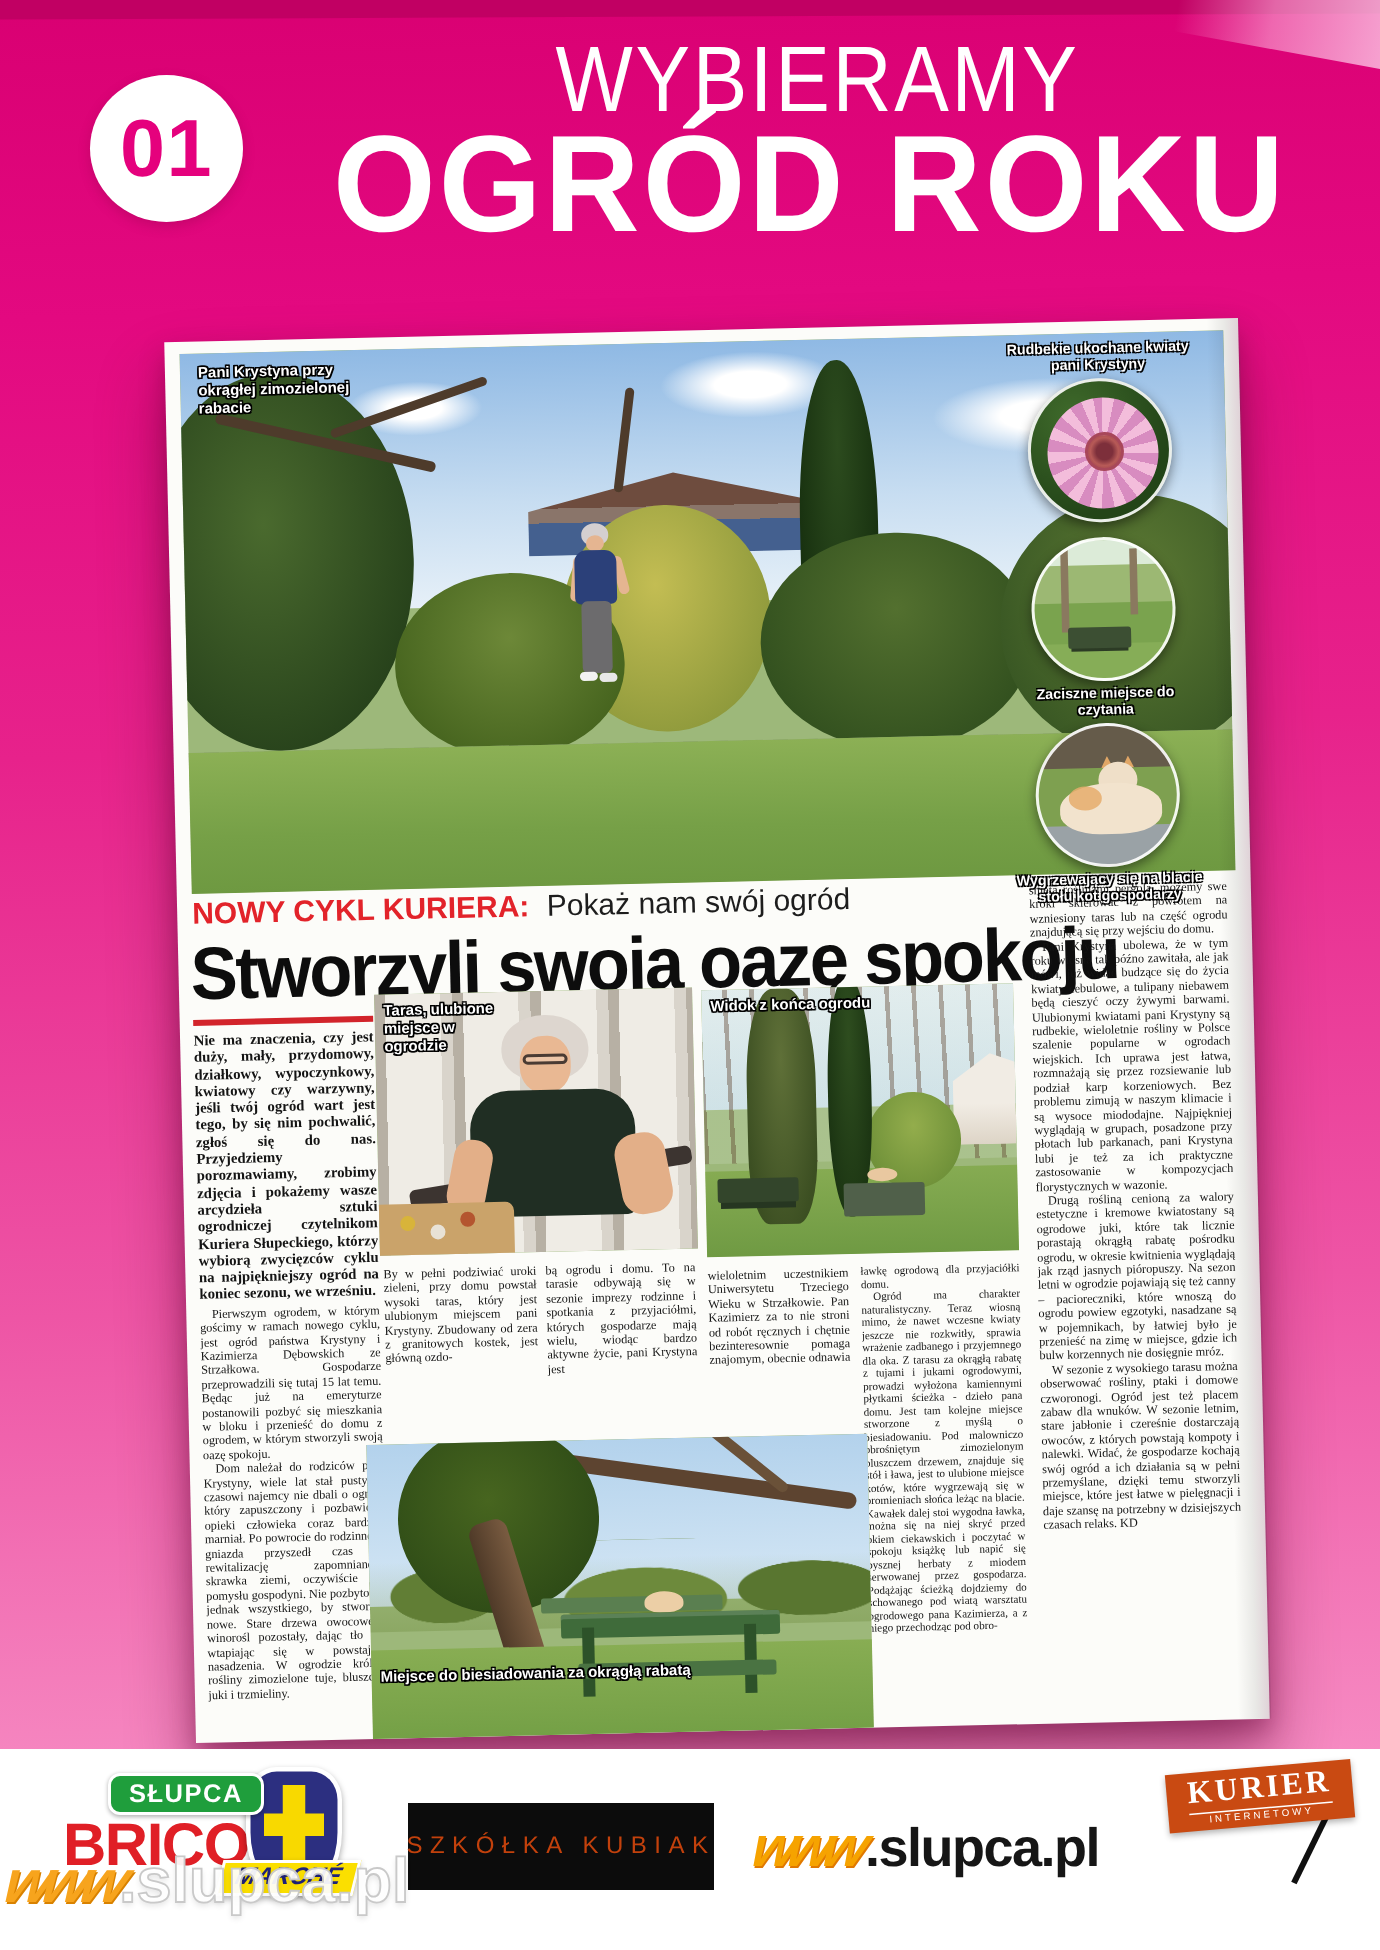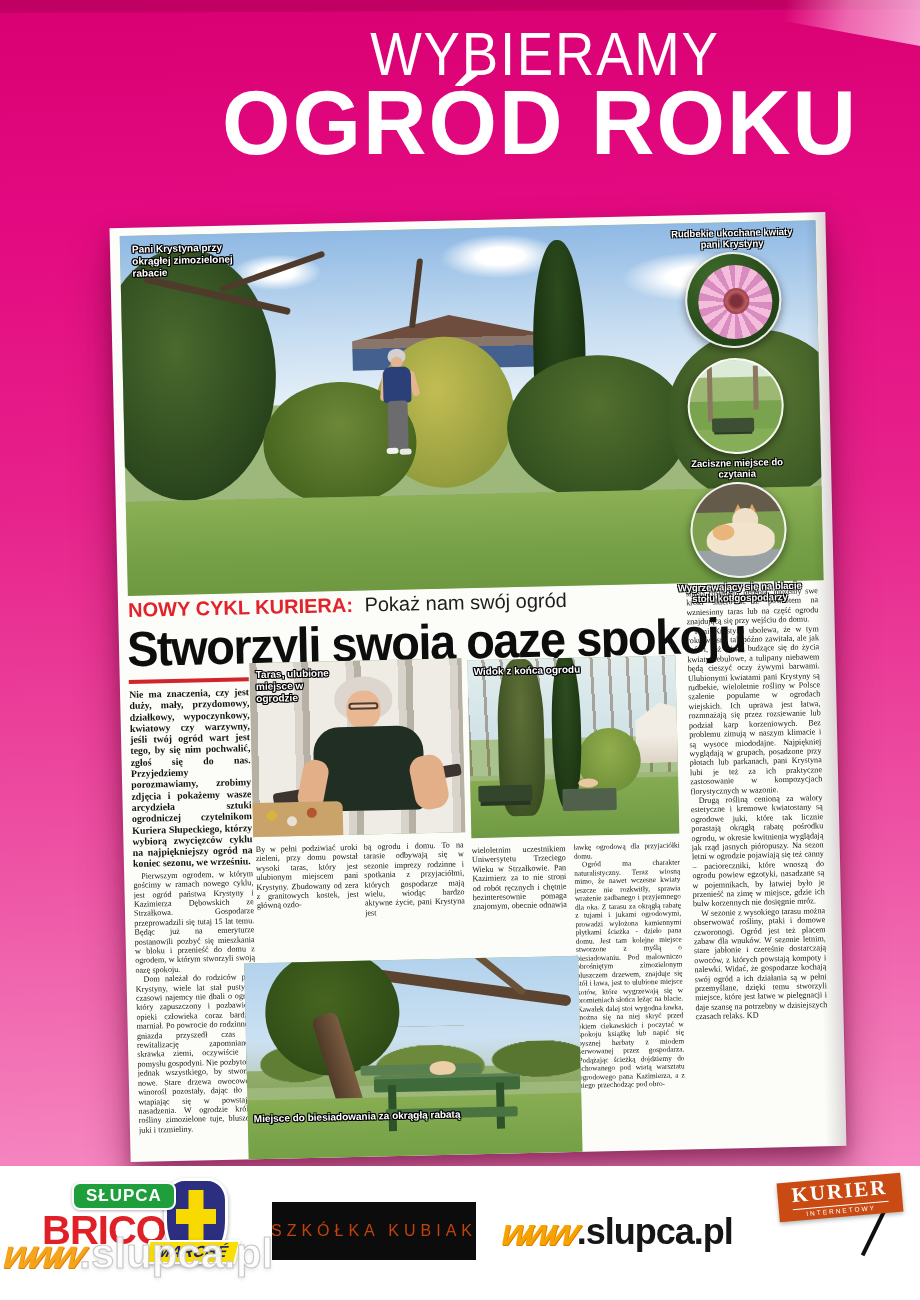--- a/index.html
+++ b/index.html
@@ -193,20 +193,23 @@
   .wm-rest { color:rgba(255,255,255,.93); font-weight:800; font-size:42px; letter-spacing:0;
     -webkit-text-stroke:1.2px #c9c9c9; text-shadow:0 2px 4px rgba(0,0,0,.12); }
 </style>
 </head>
 <body>
 
 <div class="page">
   <div class="topbar"></div>
   <div class="corner-fold"></div>
 
+  <div class="badge">
+    <span>01</span>
+  </div>
   <div class="title1">WYBIERAMY</div>
   <div class="title2">OGRÓD ROKU</div>
 
   <div class="clip">
 
     <div class="photo photo-main">
       <div class="m-sky"></div>
       <div class="cloud" style="left:46%;top:2%;width:120px;height:44px;"></div>
       <div class="cloud" style="left:72%;top:8%;width:150px;height:50px;"></div>
       <div class="cloud" style="left:16%;top:6%;width:90px;height:36px;"></div>

